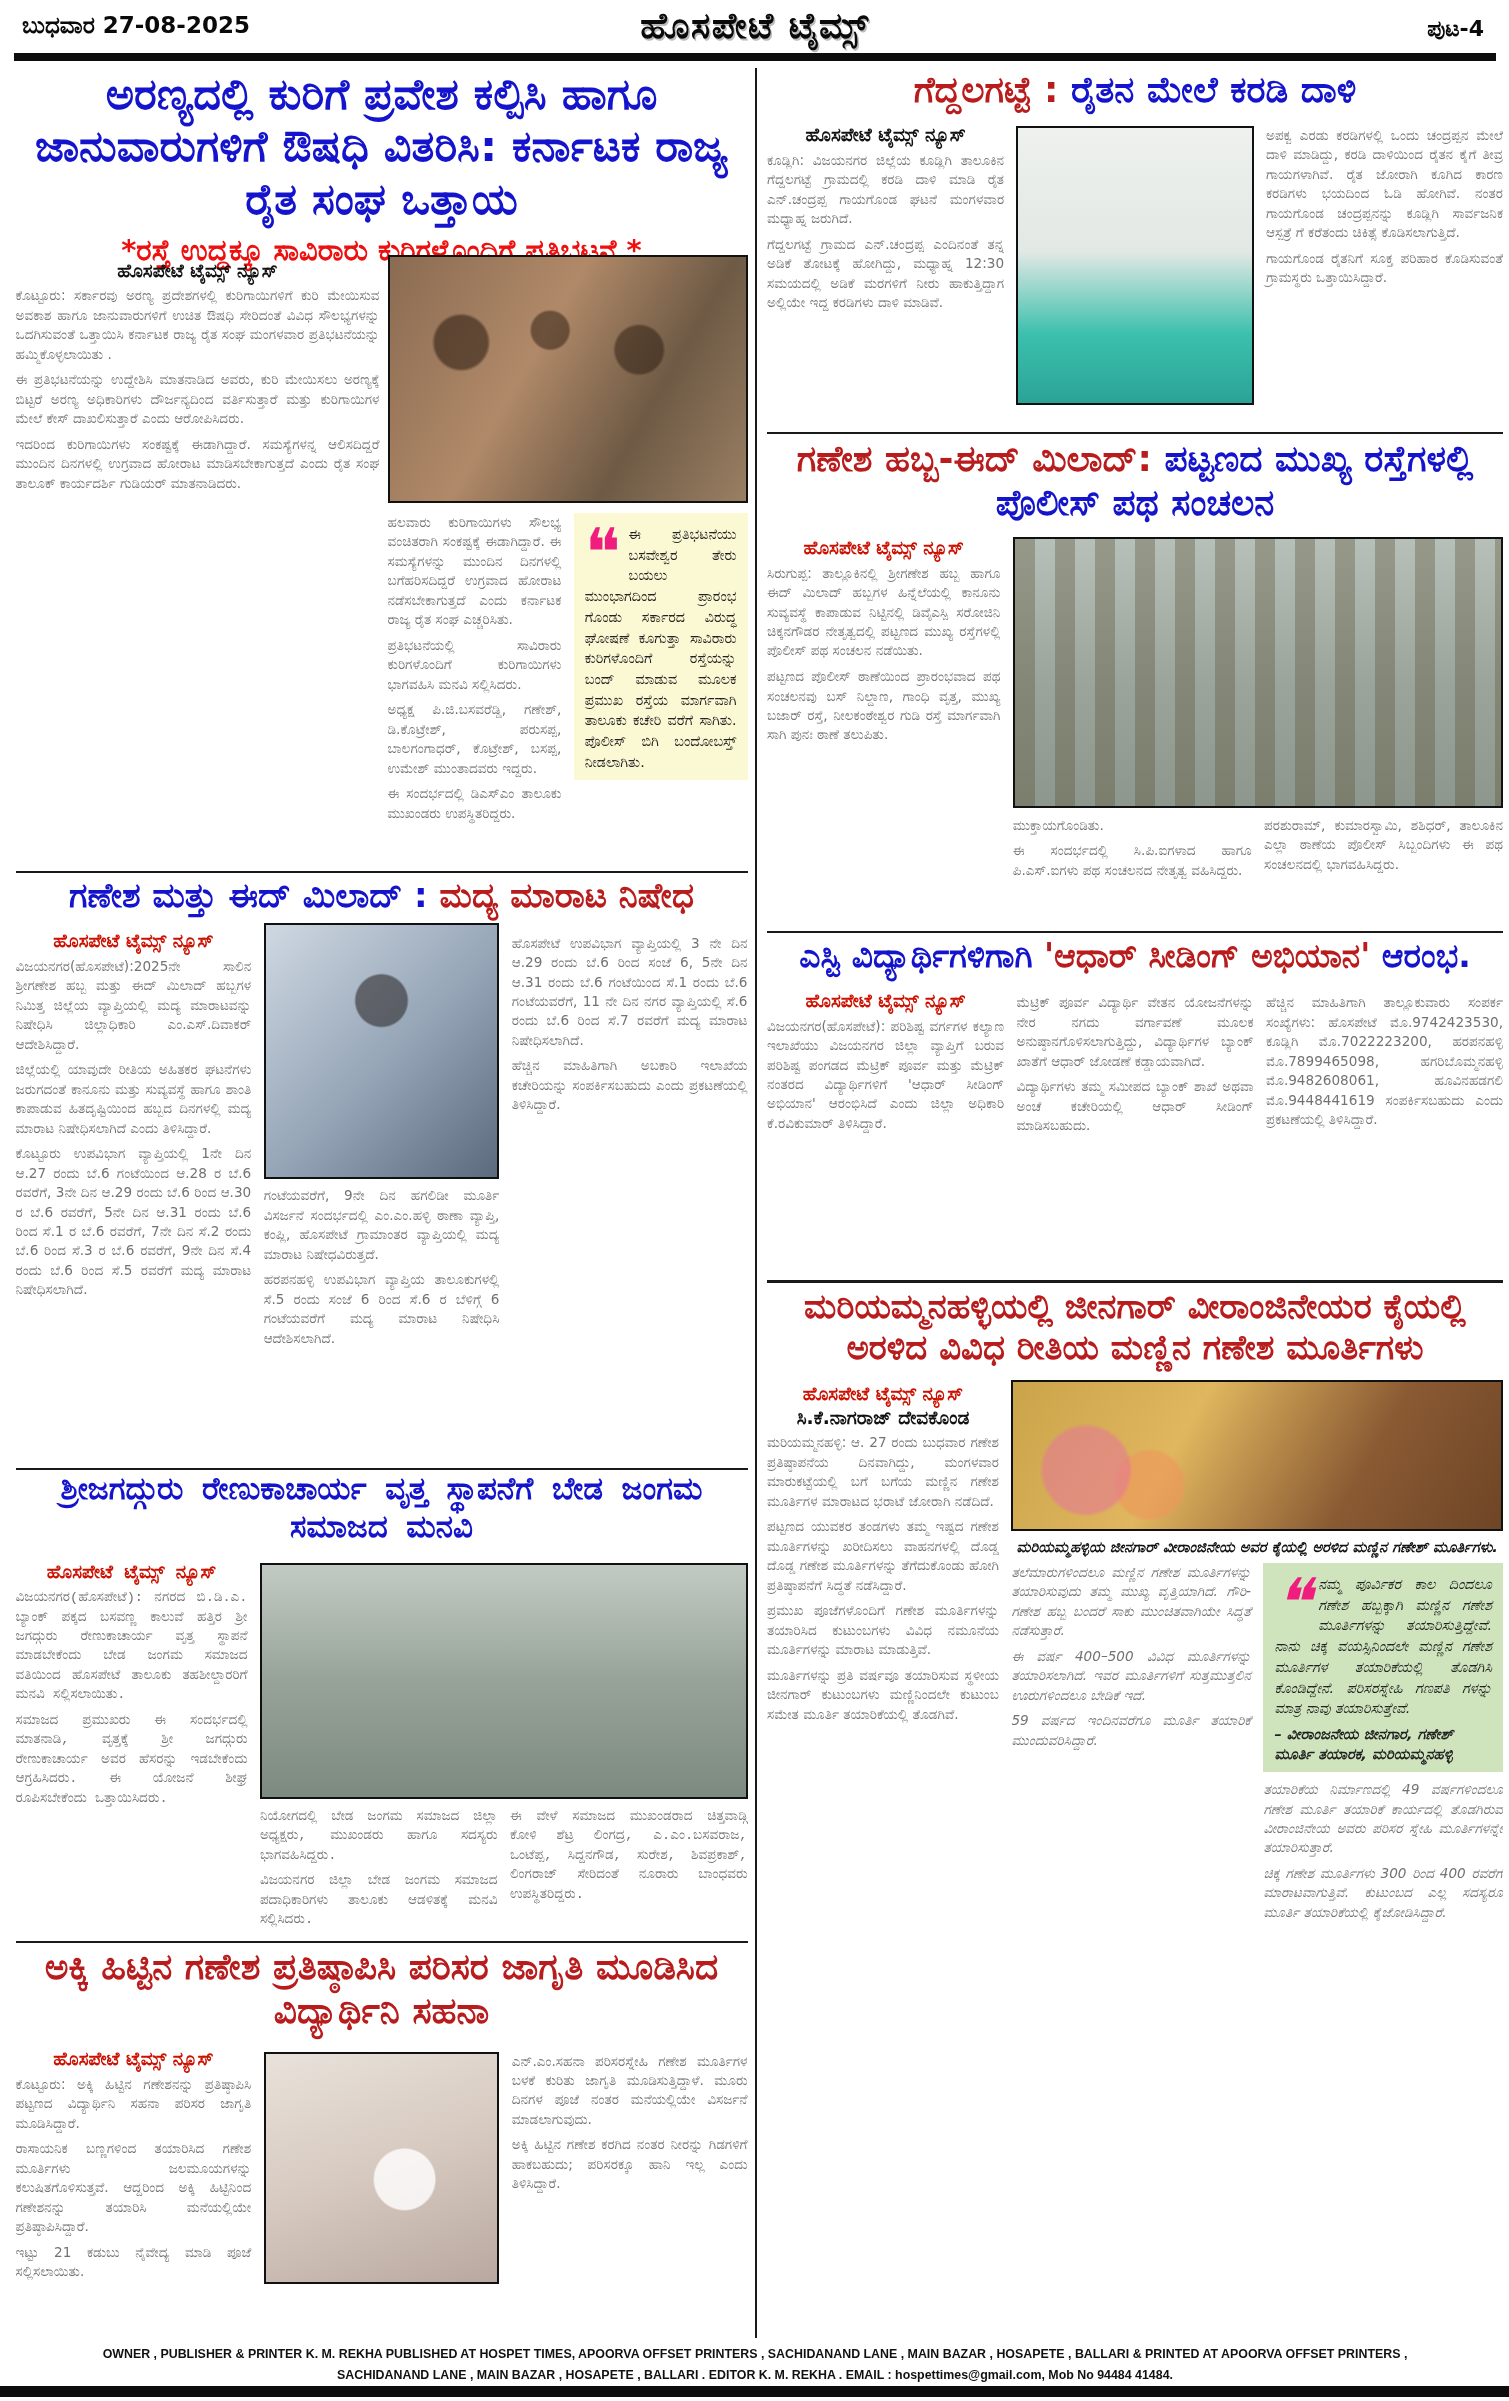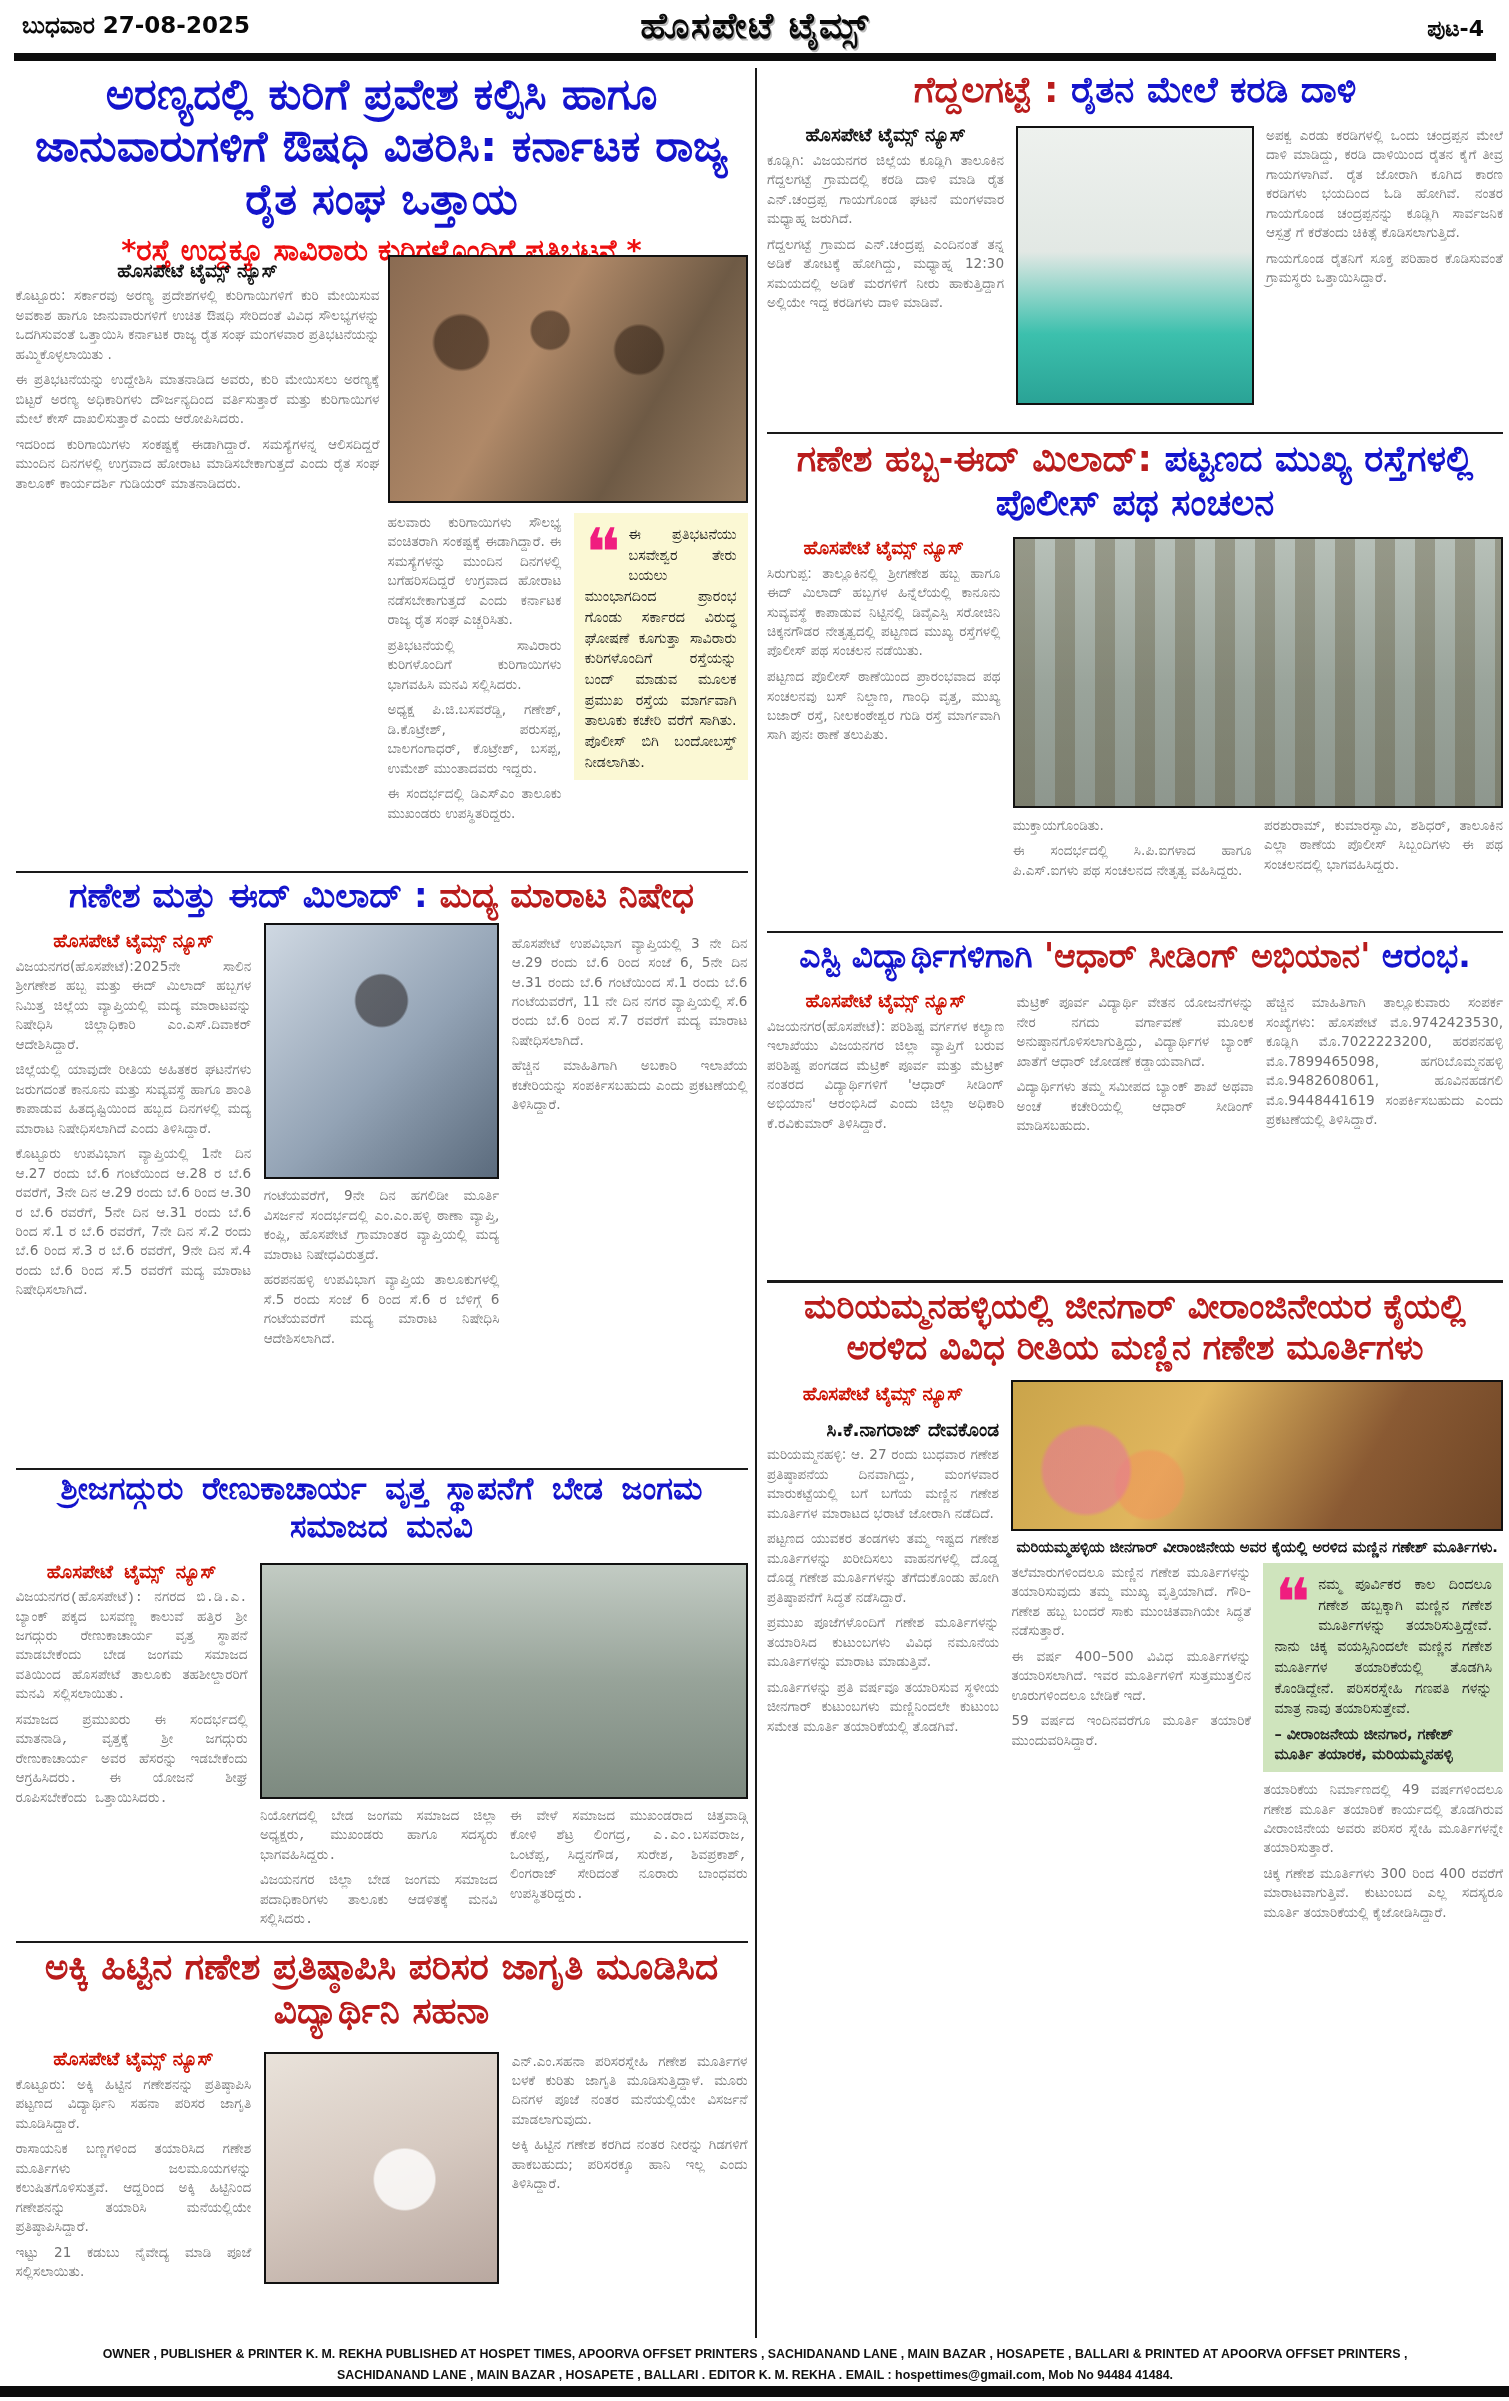--- a/index.html
+++ b/index.html
@@ -259,29 +259,29 @@
     </div>
   </div>
 
   <div class="hrule" style="left:767px; top:1280px; width:736px; height:3.1px;"></div>
 
   <div class="article" style="left:767px; top:1286px; width:736px; height:1054px;">
     <div class="headline hl-red" style="font-size:34px;">ಮರಿಯಮ್ಮನಹಳ್ಳಿಯಲ್ಲಿ ಜೀನಗಾರ್ ವೀರಾಂಜಿನೇಯರ ಕೈಯಲ್ಲಿ ಅರಳಿದ ವಿವಿಧ ರೀತಿಯ ಮಣ್ಣಿನ ಗಣೇಶ ಮೂರ್ತಿಗಳು</div>
     <div class="cols" style="margin-top:6.2px;">
       <div class="col" style="max-width:232px;">
         <div class="byline red" style="margin-bottom:0;">ಹೊಸಪೇಟೆ ಟೈಮ್ಸ್ ನ್ಯೂಸ್</div>
-        <div class="byline black" style="margin-top:14px;text-align:right;">ಸಿ.ಕೆ.ನಾಗರಾಜ್ ದೇವಕೊಂಡ</div>
+        <div class="byline black" style="margin-top:2px;">ಸಿ.ಕೆ.ನಾಗರಾಜ್ ದೇವಕೊಂಡ</div>
         <div>
             <p class="para">ಮರಿಯಮ್ಮನಹಳ್ಳಿ: ಆ. 27 ರಂದು ಬುಧವಾರ ಗಣೇಶ ಪ್ರತಿಷ್ಠಾಪನೆಯ ದಿನವಾಗಿದ್ದು, ಮಂಗಳವಾರ ಮಾರುಕಟ್ಟೆಯಲ್ಲಿ ಬಗೆ ಬಗೆಯ ಮಣ್ಣಿನ ಗಣೇಶ ಮೂರ್ತಿಗಳ ಮಾರಾಟದ ಭರಾಟೆ ಜೋರಾಗಿ ನಡೆದಿದೆ.</p>
             <p class="para">ಪಟ್ಟಣದ ಯುವಕರ ತಂಡಗಳು ತಮ್ಮ ಇಷ್ಟದ ಗಣೇಶ ಮೂರ್ತಿಗಳನ್ನು ಖರೀದಿಸಲು ವಾಹನಗಳಲ್ಲಿ ದೊಡ್ಡ ದೊಡ್ಡ ಗಣೇಶ ಮೂರ್ತಿಗಳನ್ನು ತೆಗೆದುಕೊಂಡು ಹೋಗಿ ಪ್ರತಿಷ್ಠಾಪನೆಗೆ ಸಿದ್ಧತೆ ನಡೆಸಿದ್ದಾರೆ.</p>
             <p class="para">ಪ್ರಮುಖ ಪೂಜೆಗಳೊಂದಿಗೆ ಗಣೇಶ ಮೂರ್ತಿಗಳನ್ನು ತಯಾರಿಸಿದ ಕುಟುಂಬಗಳು ವಿವಿಧ ನಮೂನೆಯ ಮೂರ್ತಿಗಳನ್ನು ಮಾರಾಟ ಮಾಡುತ್ತಿವೆ.</p>
             <p class="para">ಮೂರ್ತಿಗಳನ್ನು ಪ್ರತಿ ವರ್ಷವೂ ತಯಾರಿಸುವ ಸ್ಥಳೀಯ ಜೀನಗಾರ್ ಕುಟುಂಬಗಳು ಮಣ್ಣಿನಿಂದಲೇ ಕುಟುಂಬ ಸಮೇತ ಮೂರ್ತಿ ತಯಾರಿಕೆಯಲ್ಲಿ ತೊಡಗಿವೆ.</p>
           </div>
       </div>
-      <div style="flex:2.1;">
+      <div style="flex:2.1;font-style:italic;">
         <div class="photo ph-idolmaker" style="height:151px; margin-top:4.6px;"></div>
         <div class="cap">ಮರಿಯಮ್ಮಹಳ್ಳಿಯ ಜೀನಗಾರ್ ವೀರಾಂಜಿನೇಯ ಅವರ ಕೈಯಲ್ಲಿ ಅರಳಿದ ಮಣ್ಣಿನ ಗಣೇಶ್ ಮೂರ್ತಿಗಳು.</div>
         <div class="cols">
           <div class="col">
               <p class="para">ತಲೆಮಾರುಗಳಿಂದಲೂ ಮಣ್ಣಿನ ಗಣೇಶ ಮೂರ್ತಿಗಳನ್ನು ತಯಾರಿಸುವುದು ತಮ್ಮ ಮುಖ್ಯ ವೃತ್ತಿಯಾಗಿದೆ. ಗೌರಿ-ಗಣೇಶ ಹಬ್ಬ ಬಂದರೆ ಸಾಕು ಮುಂಚಿತವಾಗಿಯೇ ಸಿದ್ಧತೆ ನಡೆಸುತ್ತಾರೆ.</p>
               <p class="para">ಈ ವರ್ಷ 400–500 ವಿವಿಧ ಮೂರ್ತಿಗಳನ್ನು ತಯಾರಿಸಲಾಗಿದೆ. ಇವರ ಮೂರ್ತಿಗಳಿಗೆ ಸುತ್ತಮುತ್ತಲಿನ ಊರುಗಳಿಂದಲೂ ಬೇಡಿಕೆ ಇದೆ.</p>
               <p class="para">59 ವರ್ಷದ ಇಂದಿನವರೆಗೂ ಮೂರ್ತಿ ತಯಾರಿಕೆ ಮುಂದುವರಿಸಿದ್ದಾರೆ.</p>
             </div>
           <div class="col">
             <div class="quotebox green" style="margin-bottom:7.7px;">

